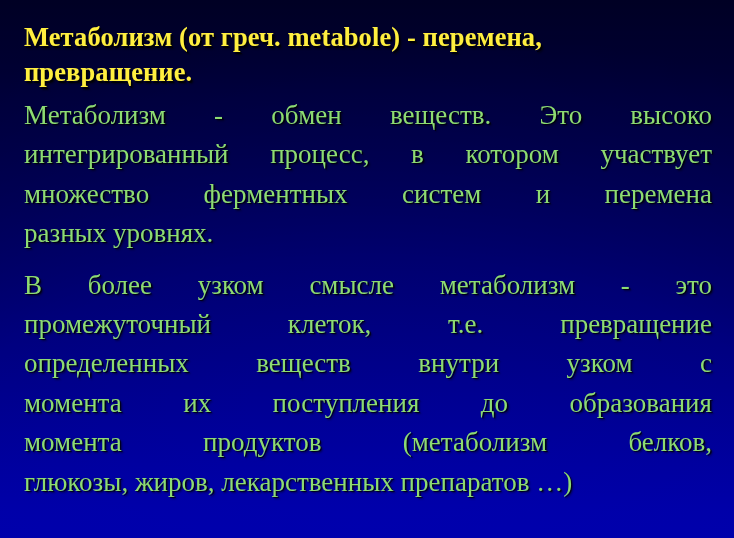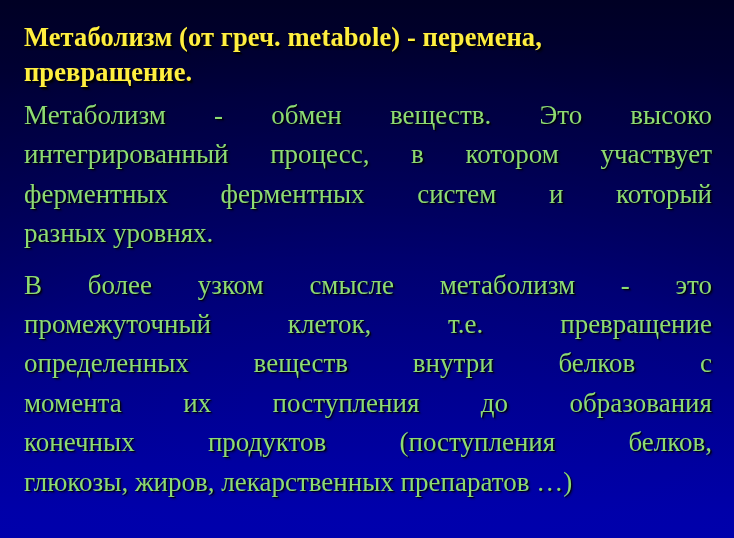--- a/index.html
+++ b/index.html
@@ -99,27 +99,27 @@
   <div class="title-block">
     <div class="title-line">Метаболизм (от греч. metabole) - перемена,</div>
     <div class="title-line">превращение.</div>
   </div>
 
   <div class="body-block">
 
     <div class="para">
       <span class="line">Метаболизм - обмен веществ. Это высоко</span>
       <span class="line">интегрированный процесс, в котором участвует</span>
-      <span class="line">ферментных ферментных систем и который</span>
+      <span class="line">множество ферментных систем и перемена</span>
       <span class="line last">разных уровнях.</span>
     </div>
 
     <div class="para">
       <span class="line">В более узком смысле метаболизм - это</span>
       <span class="line">промежуточный клеток, т.е. превращение</span>
-      <span class="line">определенных веществ внутри белков с</span>
+      <span class="line">определенных веществ внутри узком с</span>
       <span class="line">момента их поступления до образования</span>
-      <span class="line">конечных продуктов (поступления белков,</span>
+      <span class="line">момента продуктов (метаболизм белков,</span>
       <span class="line last">глюкозы, жиров, лекарственных препаратов …)</span>
     </div>
 
   </div>
 </div>
 
 </body></html>

